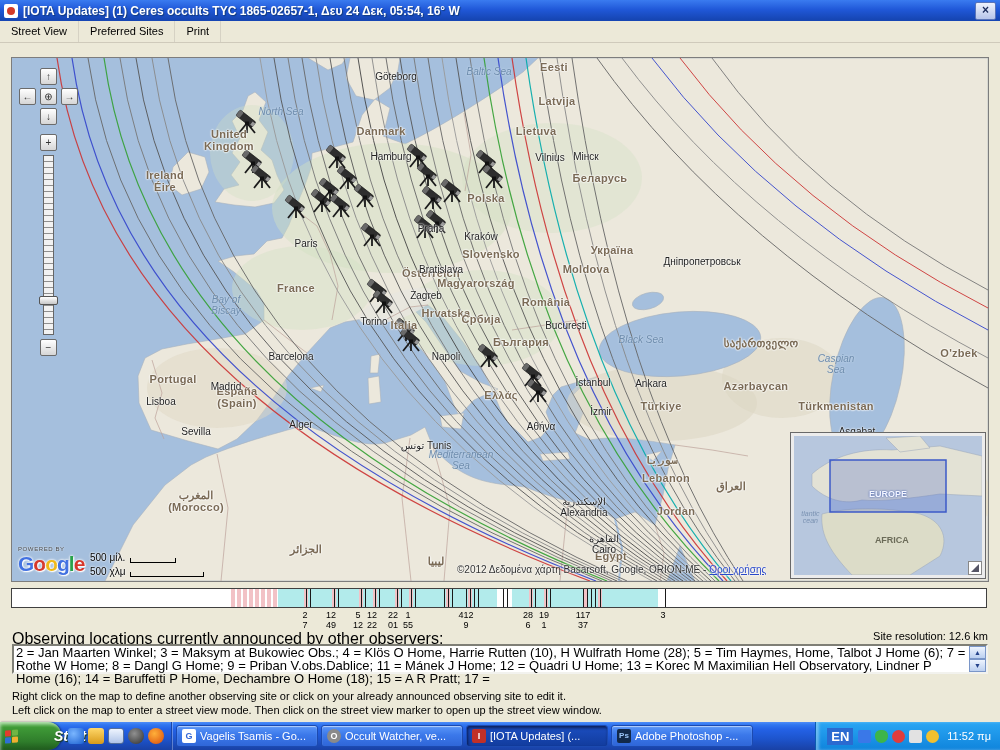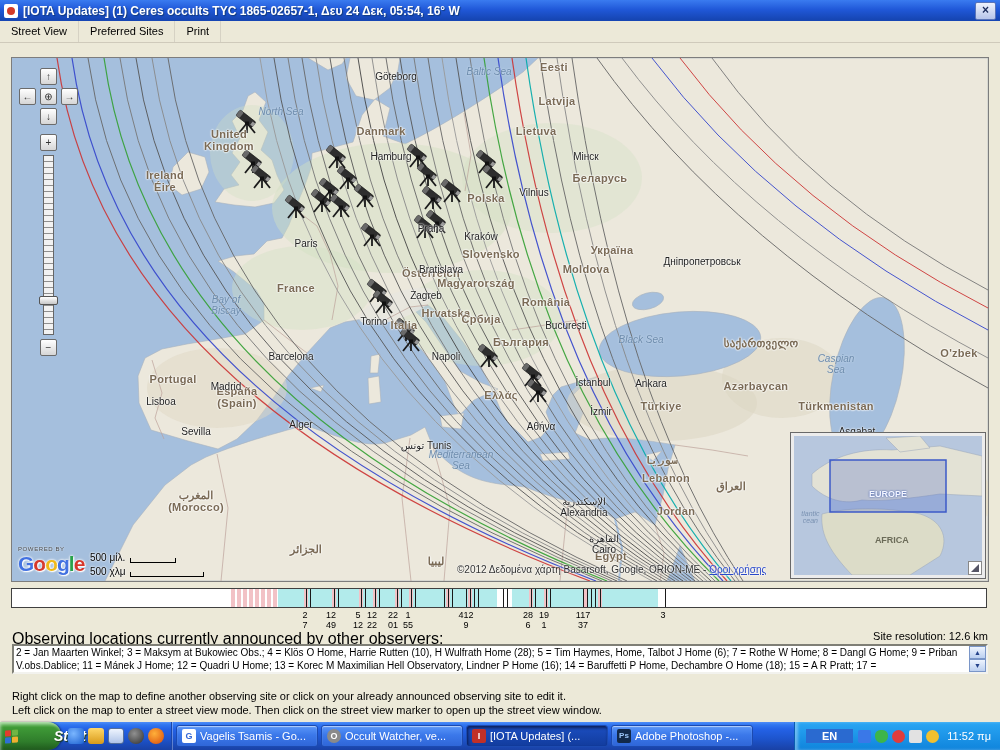--- a/index.html
+++ b/index.html
@@ -80,21 +80,21 @@
   #tnums{position:absolute;left:0;top:0;width:1000px;height:750px;pointer-events:none;}
   .np{position:absolute;top:610px;transform:translateX(-50%);font-size:9px;line-height:10px;
     color:#000;text-align:center;white-space:pre;}
 
   
   #obs-label{position:absolute;left:12px;top:630px;font-size:16px;color:#000;}
   #site-res{position:absolute;right:12px;top:630px;font-size:11px;color:#000;}
   #obs-box{position:absolute;left:12px;top:644px;width:976px;height:30px;background:#fff;box-sizing:border-box;
     border:2px solid;border-color:#7f7f76 #f2f2ee #f2f2ee #7f7f76;}
   #obs-text{position:absolute;left:2px;top:0;right:19px;height:42px;overflow:hidden;
-    font-size:10px;line-height:13px;color:#000;}
+    font-size:13px;line-height:13px;color:#000;}
   #obs-scroll{position:absolute;right:0;top:0;bottom:0;width:17px;background:#d4e0f2;}
   .sbtn{position:absolute;left:0;width:17px;height:13px;background:linear-gradient(#eef4fe,#bcd0f0);
     border:1px solid #7a96c8;box-sizing:border-box;font-size:7px;line-height:11px;text-align:center;color:#24428a;}
   #sb-up{top:0;} #sb-dn{bottom:0;}
 
   #instr1{position:absolute;left:12px;top:690px;font-size:11px;color:#000;}
   #instr2{position:absolute;left:12px;top:704px;font-size:11px;color:#000;}
 
   
   #taskbar{position:absolute;left:0;top:722px;width:100%;height:28px;display:flex;align-items:center;
@@ -123,21 +123,21 @@
   .ticon-task{width:14px;height:14px;flex:none;border-radius:2px;font-size:9px;font-weight:bold;
     text-align:center;line-height:14px;}
   .tk-google{background:#fff;color:#3367d6;}
   .tk-ow{background:#8a8a8a;color:#fff;border-radius:50%;}
   .tk-iota{background:#c03028;color:#fff;}
   .tk-ps{background:#12294a;color:#9cc6f8;font-size:8px;}
   .tlabel{white-space:nowrap;overflow:hidden;}
   #tray{margin-left:auto;height:28px;display:flex;align-items:center;gap:5px;padding:0 9px 0 11px;flex:none;
     background:linear-gradient(#2aa6f4,#0f84dc);border-left:1px solid #0a5cb0;
     box-shadow:inset 3px 0 3px rgba(255,255,255,.35);}
-  #tray-lang{color:#fff;font-size:11px;font-weight:bold;background:#2a6ad0;padding:1px 16px;border-radius:0;}
+  #tray-lang{color:#fff;font-size:13px;font-weight:bold;background:#2a6ad0;padding:1px 4px;border-radius:0;}
   #tray-icons{display:flex;gap:4px;align-items:center;}
   .ticon{width:13px;height:13px;border-radius:2px;}
   .ti-network{background:#3a78e8;}
   .ti-shield{background:#3db54a;border-radius:45% 45% 55% 55%;}
   .ti-alert{background:#e03c3c;border-radius:50%;}
   .ti-volume{background:#e2e2e2;}
   .ti-update{background:#f0c030;border-radius:50%;}
   #tray-clock{color:#fff;font-size:11px;margin-left:3px;white-space:nowrap;}
 </style>
 </head>
@@ -331,21 +331,21 @@
         <div class="mlabel sea" style="left: 477px; top: 14px;">Baltic Sea</div>
         <div class="mlabel sea" style="left: 214px; top: 247px;">Bay of
 Biscay</div>
         <div class="mlabel sea" style="left: 449px; top: 402px;">Mediterranean
 Sea</div>
         <div class="mlabel sea" style="left: 629px; top: 282px;">Black Sea</div>
         <div class="mlabel sea" style="left: 824px; top: 306px;">Caspian
 Sea</div>
         <div class="mlabel city" style="left: 384px; top: 19px;">Göteborg</div>
         <div class="mlabel city" style="left: 379px; top: 99px;">Hamburg</div>
-        <div class="mlabel city" style="left: 522px; top: 100px; margin-top: 35px;">Vilnius</div>
+        <div class="mlabel city" style="left: 538px; top: 100px;">Vilnius</div>
         <div class="mlabel city" style="left: 574px; top: 99px;">Мінск</div>
         <div class="mlabel city" style="left: 690px; top: 204px;">Дніпропетровськ</div>
         <div class="mlabel city" style="left: 469px; top: 179px;">Kraków</div>
         <div class="mlabel city" style="left: 429px; top: 212px;">Bratislava</div>
         <div class="mlabel city" style="left: 419px; top: 171px;">Praha</div>
         <div class="mlabel city" style="left: 294px; top: 186px;">Paris</div>
         <div class="mlabel city" style="left: 214px; top: 329px;">Madrid</div>
         <div class="mlabel city" style="left: 279px; top: 299px;">Barcelona</div>
         <div class="mlabel city" style="left: 149px; top: 344px;">Lisboa</div>
         <div class="mlabel city" style="left: 184px; top: 374px;">Sevilla</div>

